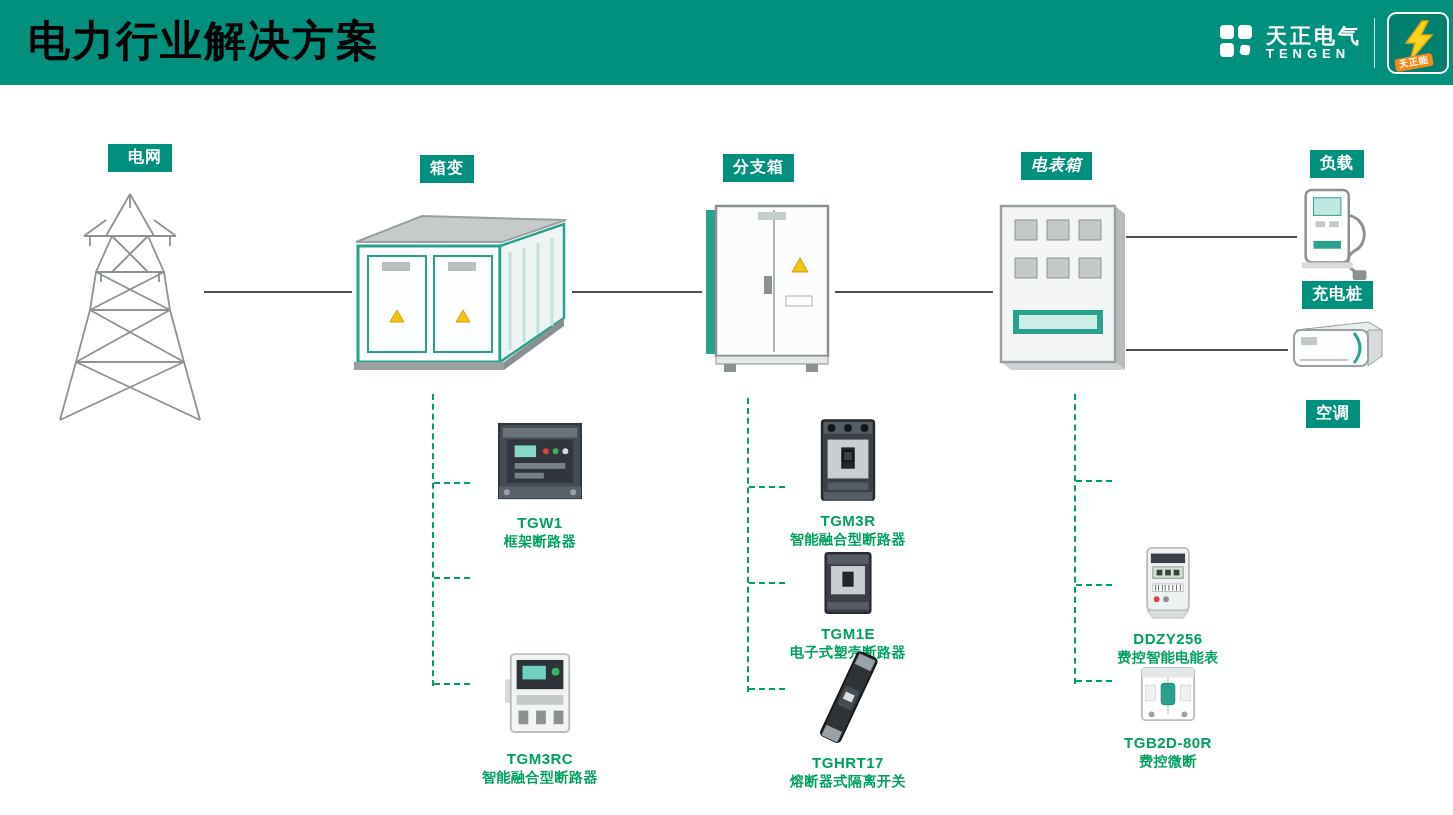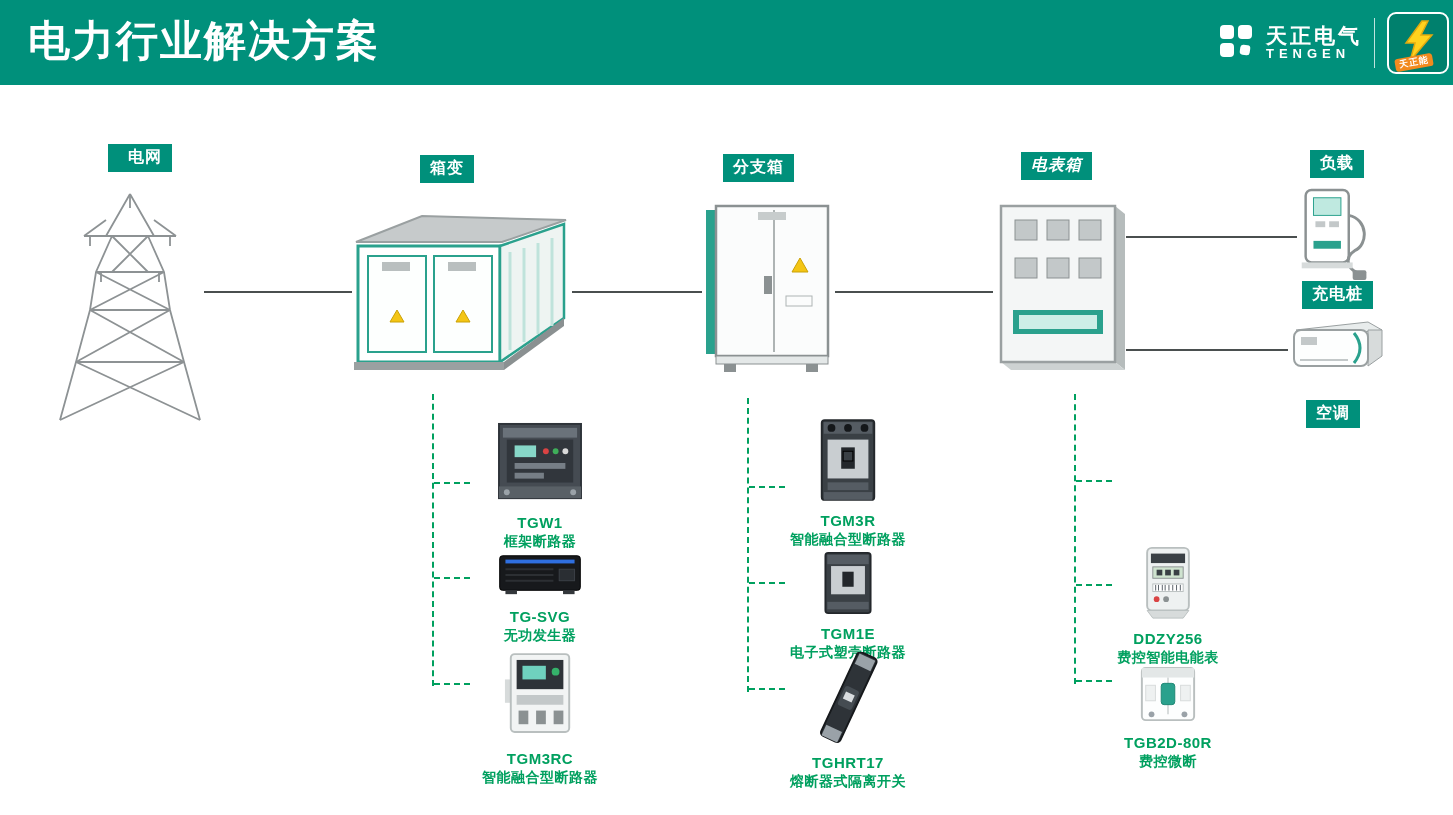--- a/index.html
+++ b/index.html
@@ -4,21 +4,21 @@
 <style>
   html,body { margin:0; padding:0; background:#ffffff; }
   .stage {
     position:relative; width:1453px; height:815px; background:#ffffff;
     font-family:"Liberation Sans","DejaVu Sans",sans-serif; overflow:hidden;
   }
   
   .header { position:absolute; left:0; top:0; width:100%; height:85px; background:#00907B; }
   .title {
     position:absolute; left:28px; top:50%; transform:translateY(-54%);
-    font-size:42px; font-weight:bold; color:#ffffff; letter-spacing:2px; white-space:nowrap;
+    font-size:42px; font-weight:bold; color:#000000; letter-spacing:2px; white-space:nowrap;
   }
   .brand { position:absolute; top:0; right:0; height:85px; display:flex; align-items:center; gap:12px; padding-right:4px; }
   .brand-text { display:flex; flex-direction:column; line-height:1.1; color:#ffffff; }
   .brand-cn { font-size:21px; font-weight:bold; letter-spacing:3px; }
   .brand-en { font-size:13px; font-weight:bold; letter-spacing:5px; }
   .v-divider { width:1px; height:50px; background:rgba(255,255,255,0.75); }
   .mascot {
     position:relative; width:58px; height:58px; border:2px solid #ffffff; border-radius:9px;
     background:#00806d; display:flex; align-items:center; justify-content:center;
   }
@@ -211,36 +211,20 @@
         <rect x="20" y="52" width="30" height="6" fill="#767e86"></rect>
         <rect x="4" y="66" width="84" height="12" fill="#596066"></rect>
         <circle cx="12" cy="72" r="3" fill="#9aa2a8"></circle>
         <circle cx="80" cy="72" r="3" fill="#9aa2a8"></circle>
       </svg>
     </span>
     <div class="pname">TGW1</div>
     <div class="pdesc">框架断路器</div>
   </div>
 
-  <div class="card" style="left:465px; top:550px;">
-    <span>
-      <svg width="92" height="48" viewBox="0 0 92 50">
-        <rect x="4" y="6" width="84" height="36" rx="3" fill="#17191c" stroke="#000000"></rect>
-        <rect x="10" y="10" width="72" height="4" fill="#2f6fe0"></rect>
-        <line x1="10" y1="20" x2="60" y2="20" stroke="#2c2f33" stroke-width="2"></line>
-        <line x1="10" y1="26" x2="60" y2="26" stroke="#2c2f33" stroke-width="2"></line>
-        <line x1="10" y1="32" x2="60" y2="32" stroke="#2c2f33" stroke-width="2"></line>
-        <rect x="66" y="20" width="16" height="12" fill="#2a2e33" stroke="#3c4147"></rect>
-        <rect x="10" y="42" width="12" height="4" fill="#33373b"></rect>
-        <rect x="70" y="42" width="12" height="4" fill="#33373b"></rect>
-      </svg>
-    </span>
-    <div class="pname">TG-SVG</div>
-    <div class="pdesc">无功发生器</div>
-  </div>
 
   <div class="card" style="left:465px; top:650px;">
     <span>
       <svg width="74" height="90" viewBox="0 0 76 92">
         <rect x="2" y="30" width="6" height="24" fill="#d7dbdb"></rect>
         <rect x="8" y="4" width="60" height="80" rx="4" fill="#f2f4f4" stroke="#b9bfbf" stroke-width="2"></rect>
         <rect x="14" y="10" width="48" height="30" fill="#2e3338"></rect>
         <rect x="20" y="16" width="24" height="14" fill="#6fd1be"></rect>
         <circle cx="54" cy="22" r="4" fill="#35b26a"></circle>
         <rect x="14" y="46" width="48" height="10" fill="#c3c8c9"></rect>

